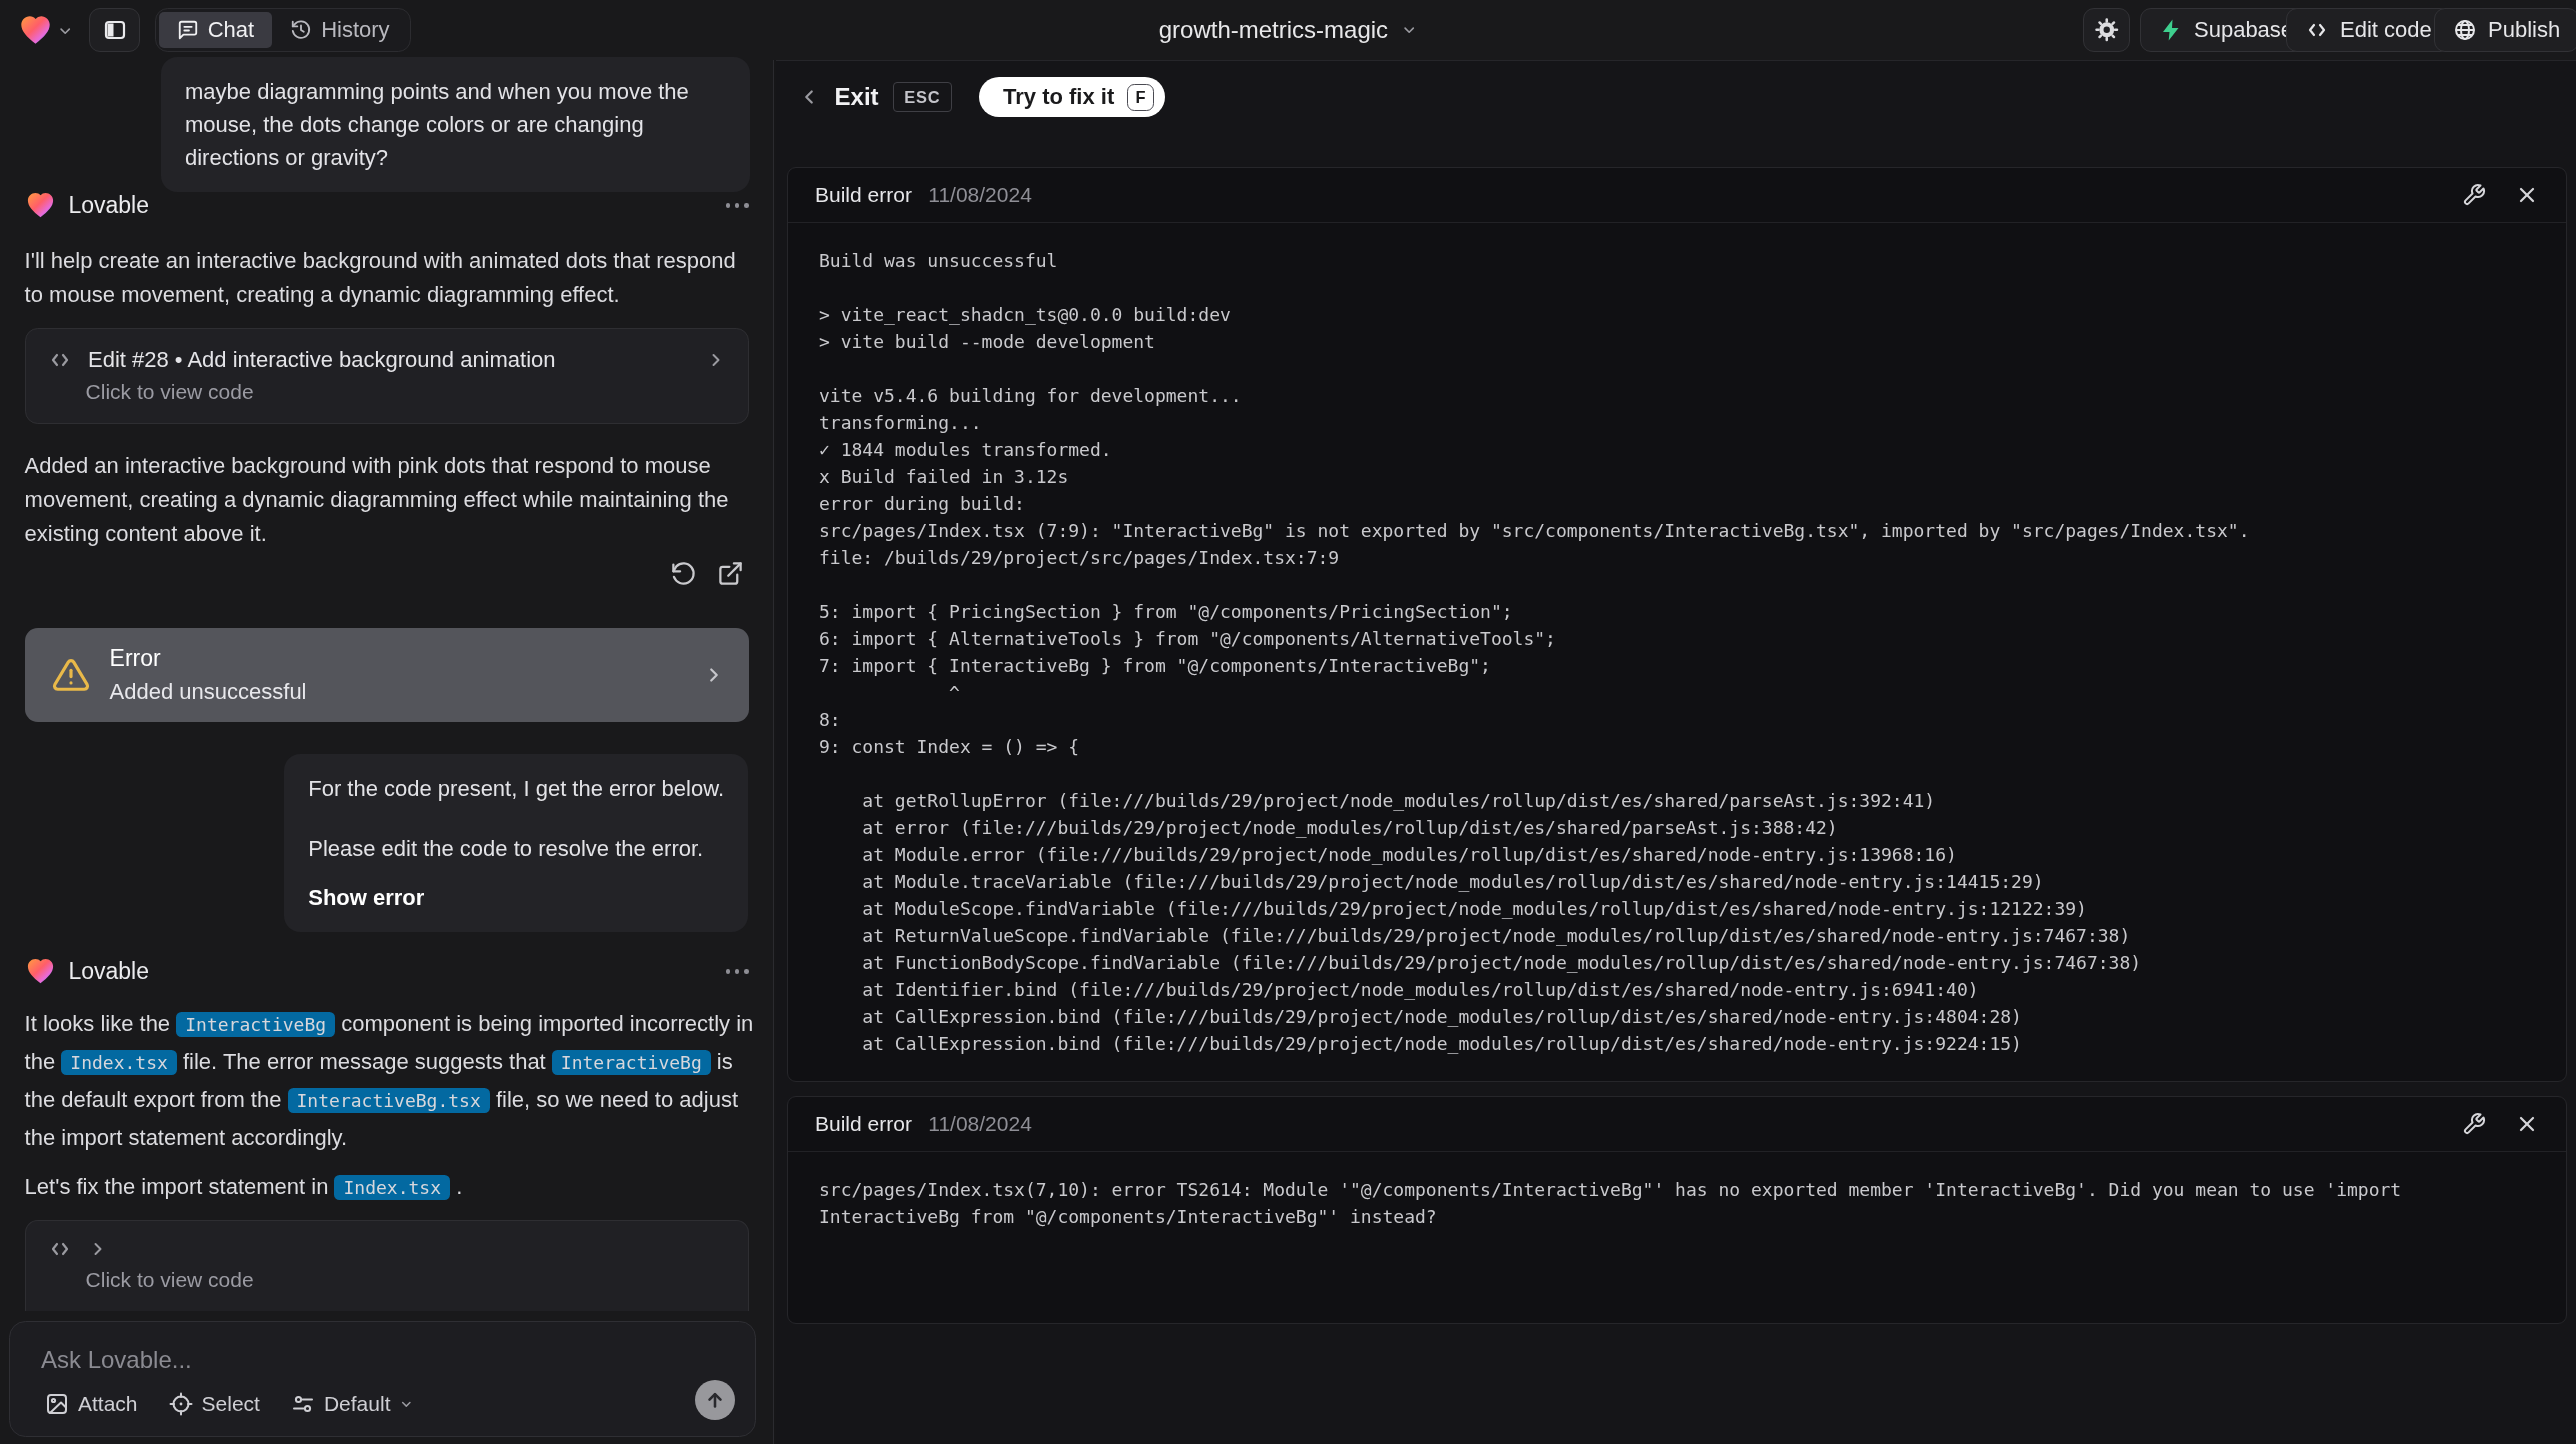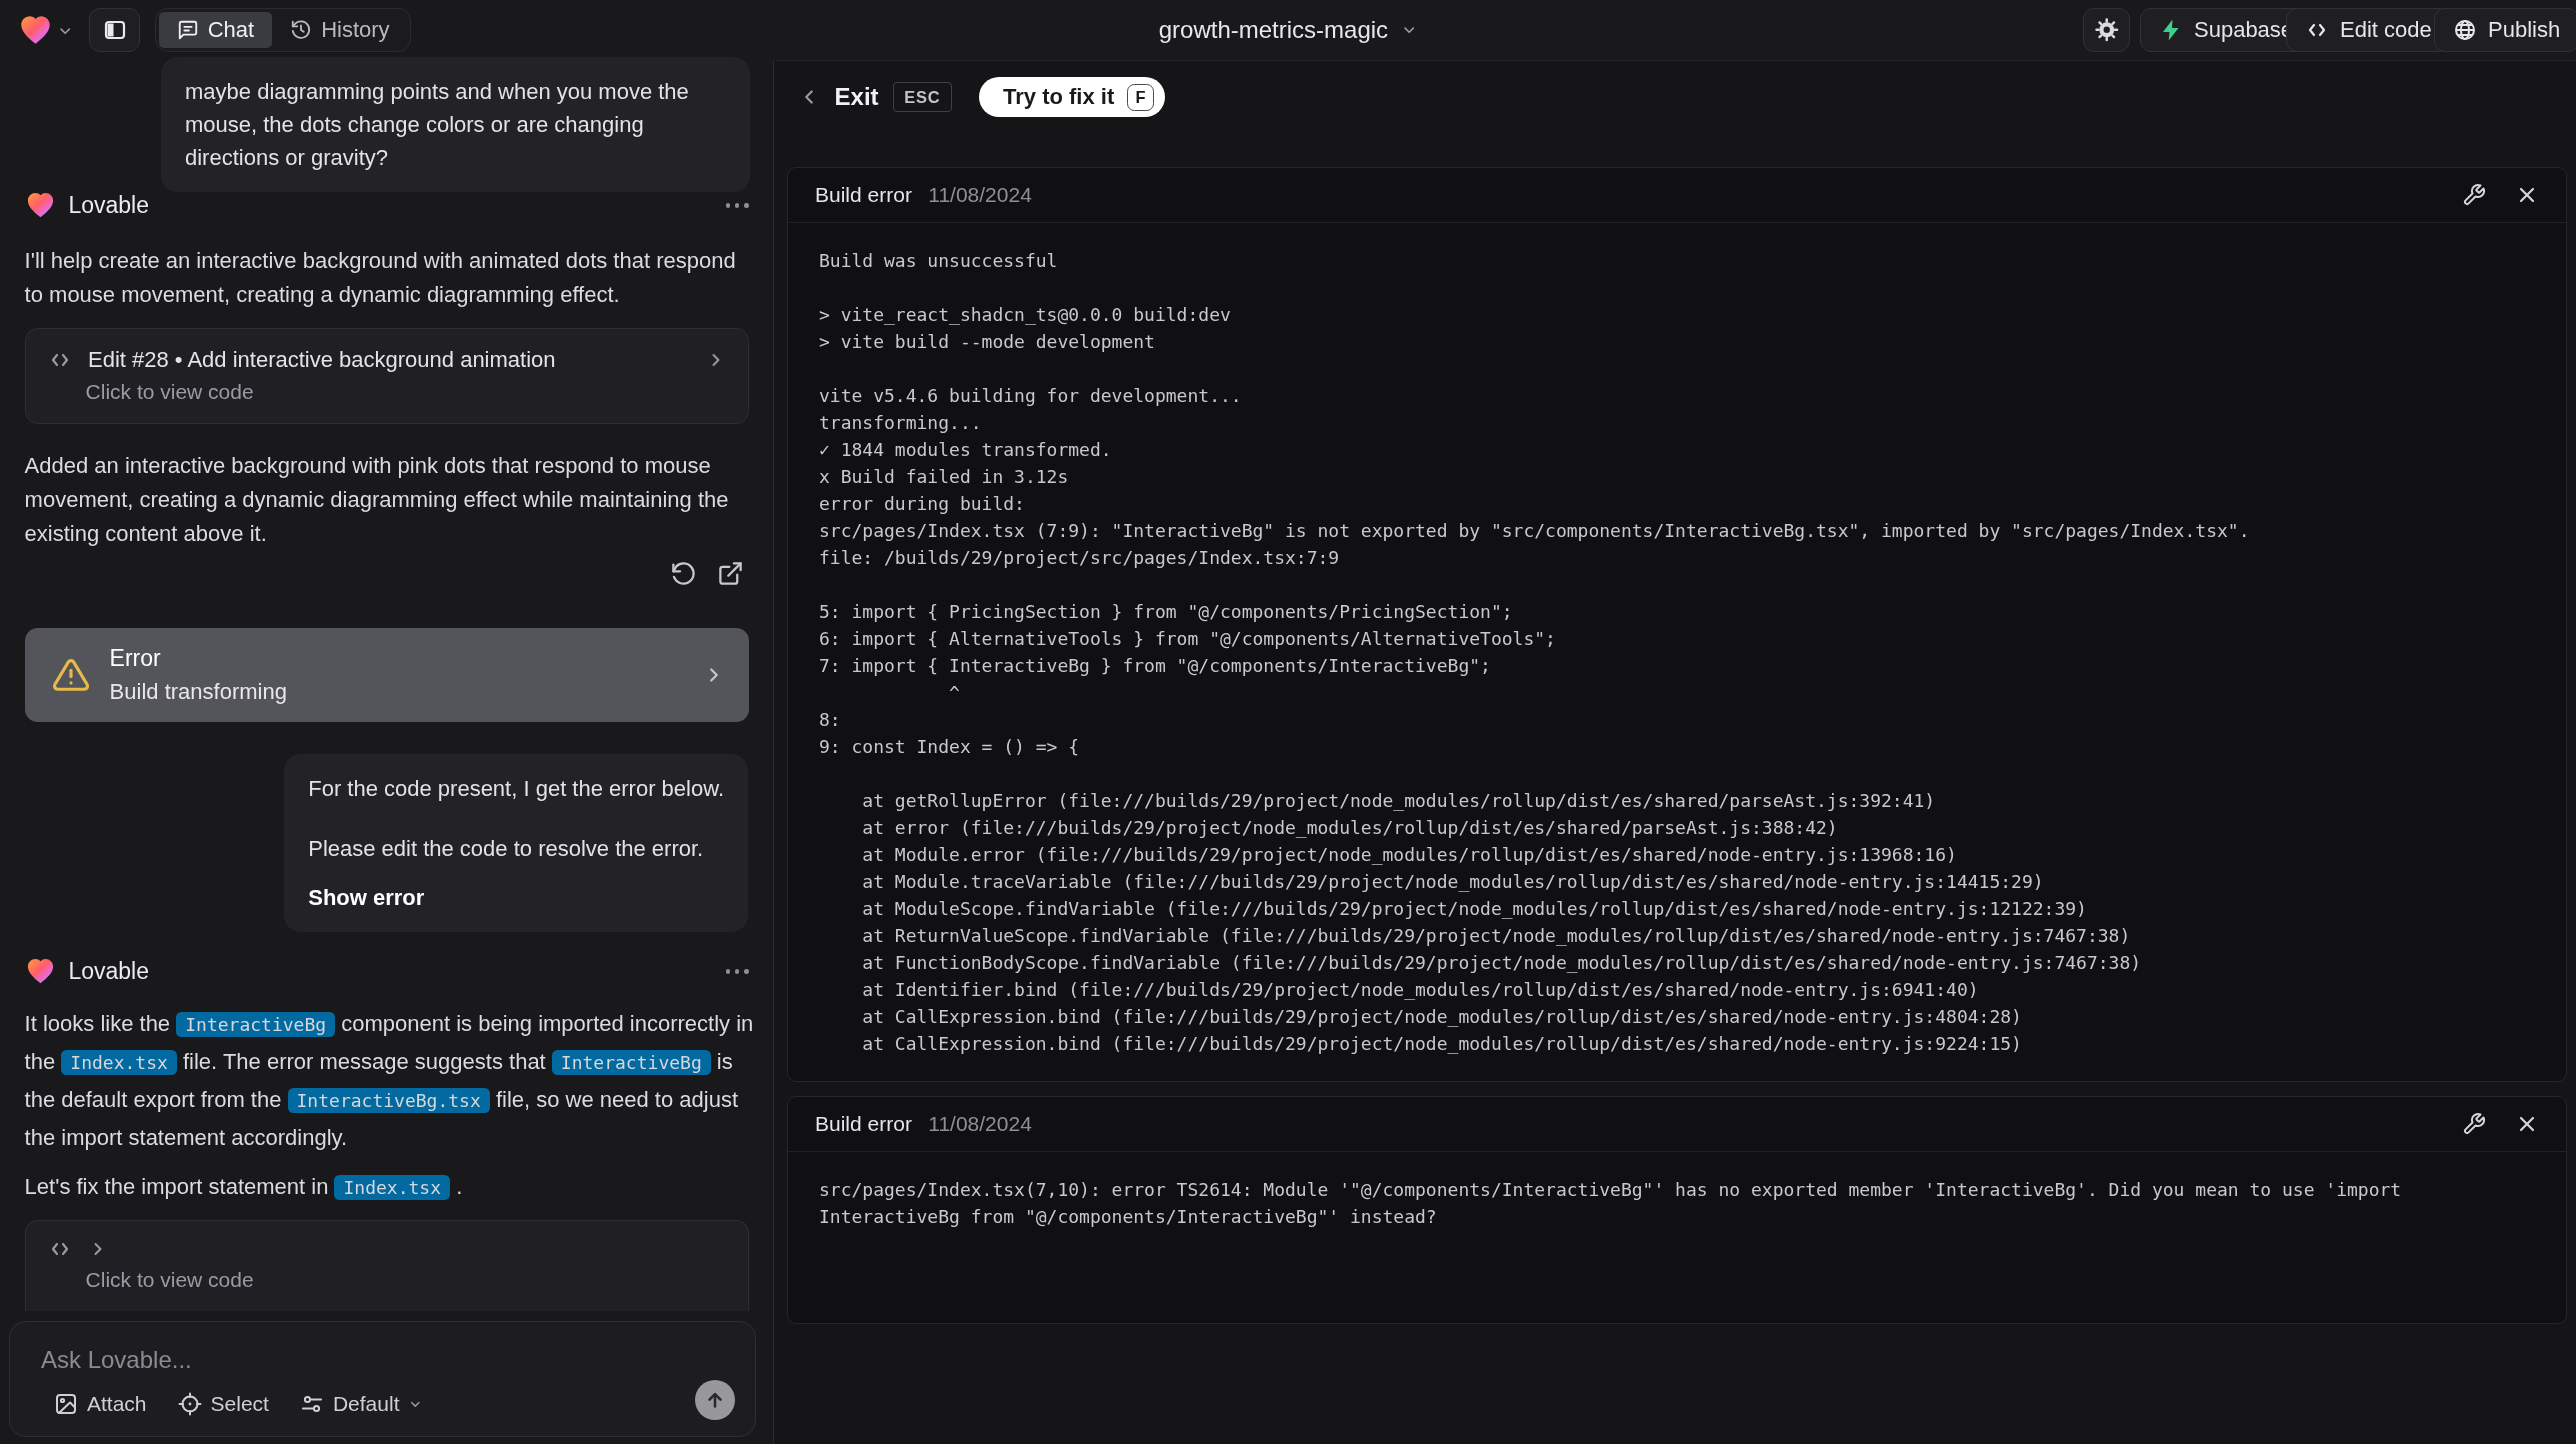--- a/index.html
+++ b/index.html
@@ -231,21 +231,21 @@
 <div class="abs" id="errcard">
   <span style="margin:0 0 0 27px">
     <svg width="38" height="38" viewBox="0 0 24 24" fill="none" stroke="#e9b949" stroke-width="2" stroke-linecap="round" stroke-linejoin="round">
         <path d="M10.29 3.86 1.82 18a2 2 0 0 0 1.71 3h16.94a2 2 0 0 0 1.71-3L13.71 3.86a2 2 0 0 0-3.42 0z"></path>
         <line x1="12" y1="9" x2="12" y2="13"></line>
         <line x1="12" y1="17" x2="12.01" y2="17"></line>
       </svg>
   </span>
   <span style="margin-left:20px">
     <div style="font-size:23px;color:#ffffff">Error</div>
-    <div style="font-size:22px;color:#e8e8ec;margin-top:7.3px">Build transforming</div>
+    <div style="font-size:22px;color:#e8e8ec;margin-top:7.3px">Added unsuccessful</div>
   </span>
   <span style="flex:1"></span>
   <span class="chev" style="margin-right:24px;color:#c6c6cb">
     <svg width="22" height="22" viewBox="0 0 24 24" fill="none" stroke="currentColor" stroke-width="2.4" stroke-linecap="round" stroke-linejoin="round">
         <polyline points="9 6 15 12 9 18"></polyline>
       </svg>
   </span>
 </div>
 
 <div class="abs bubble" style="right:1828px;top:754px;max-width:511px;white-space:nowrap">
@@ -285,21 +285,21 @@
       <svg width="20" height="20" viewBox="0 0 24 24" fill="none" stroke="currentColor" stroke-width="2.4" stroke-linecap="round" stroke-linejoin="round">
           <polyline points="9 6 15 12 9 18"></polyline>
         </svg>
     </span>
   </div>
   <div class="editsub">Click to view code</div>
 </div>
 
 <div class="abs" id="composer">
   <textarea placeholder="Ask Lovable..." style=""></textarea>
-  <div class="abs" style="left:44px;bottom:20px;display:flex;gap:31px;align-items:center">
+  <div class="abs" style="left:35px;bottom:20px;display:flex;gap:31px;align-items:center">
     <span class="toolitem">
       <span>
         <svg width="24" height="24" viewBox="0 0 24 24" fill="none" stroke="currentColor" stroke-width="2" stroke-linecap="round" stroke-linejoin="round">
             <rect x="3" y="3" width="18" height="18" rx="3"></rect>
             <circle cx="8.5" cy="8.5" r="1.6"></circle>
             <path d="M21 15.5 16 10.5 5 21"></path>
           </svg>
       </span>
       <span>Attach</span>
     </span>

